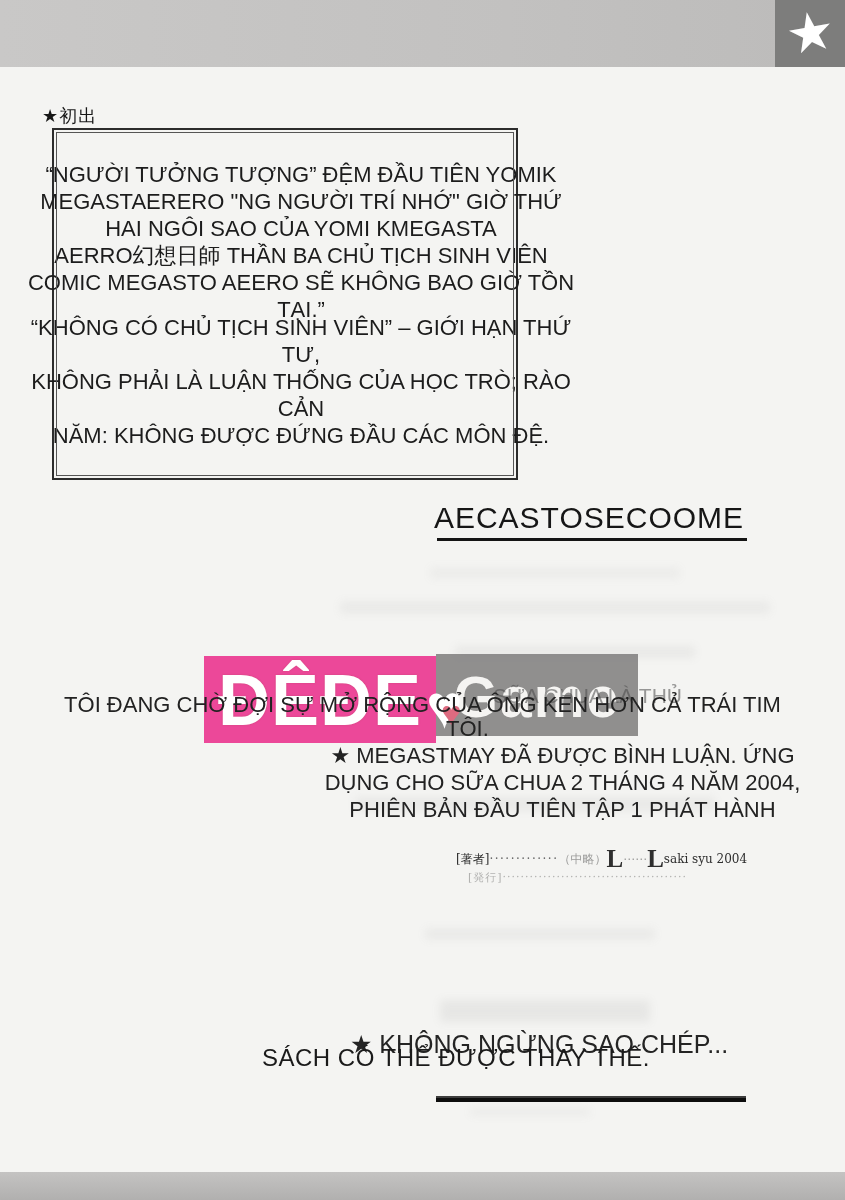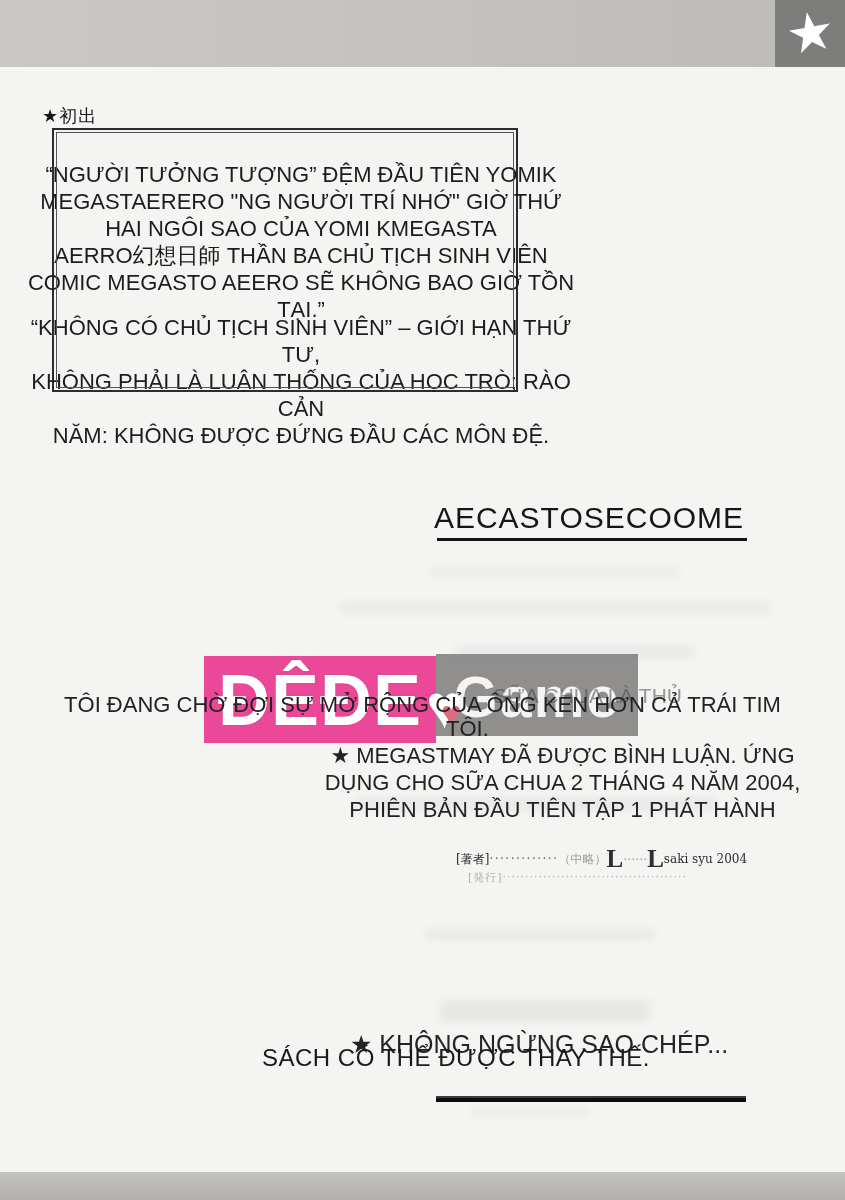--- a/index.html
+++ b/index.html
@@ -18,21 +18,21 @@
   .corner-square .star { display:inline-block; color:#ffffff; font-size:54px;
     line-height:64px; transform:rotate(-10deg); }
   
   .bottom-band { position:absolute; left:0; top:1172px; width:845px; height:28px;
     background:linear-gradient(180deg,#c4c3c2 0%,#b1b0af 100%); }
 
   .first-print { position:absolute; left:42px; top:104px; font-size:18px;
     color:#161616; letter-spacing:1px; z-index:3; }
 
   
-  .quote-box { position:absolute; left:52px; top:128px; width:466px; height:264px;
+  .quote-box { position:absolute; left:52px; top:128px; width:466px; height:352px;
     border:2px solid #2c2c2c; z-index:2; }
   .quote-box::after { content:""; position:absolute; inset:2px;
     border:1px solid #555; pointer-events:none; }
   .quote-p { position:absolute; left:-38px; width:570px; text-align:center;
     white-space:pre-line; font-size:22px; line-height:27px; color:#1c1c1c; }
   .quote-p1 { top:31px; }
   .quote-p2 { top:184px; }
 
   .txt { z-index:3; }
 

